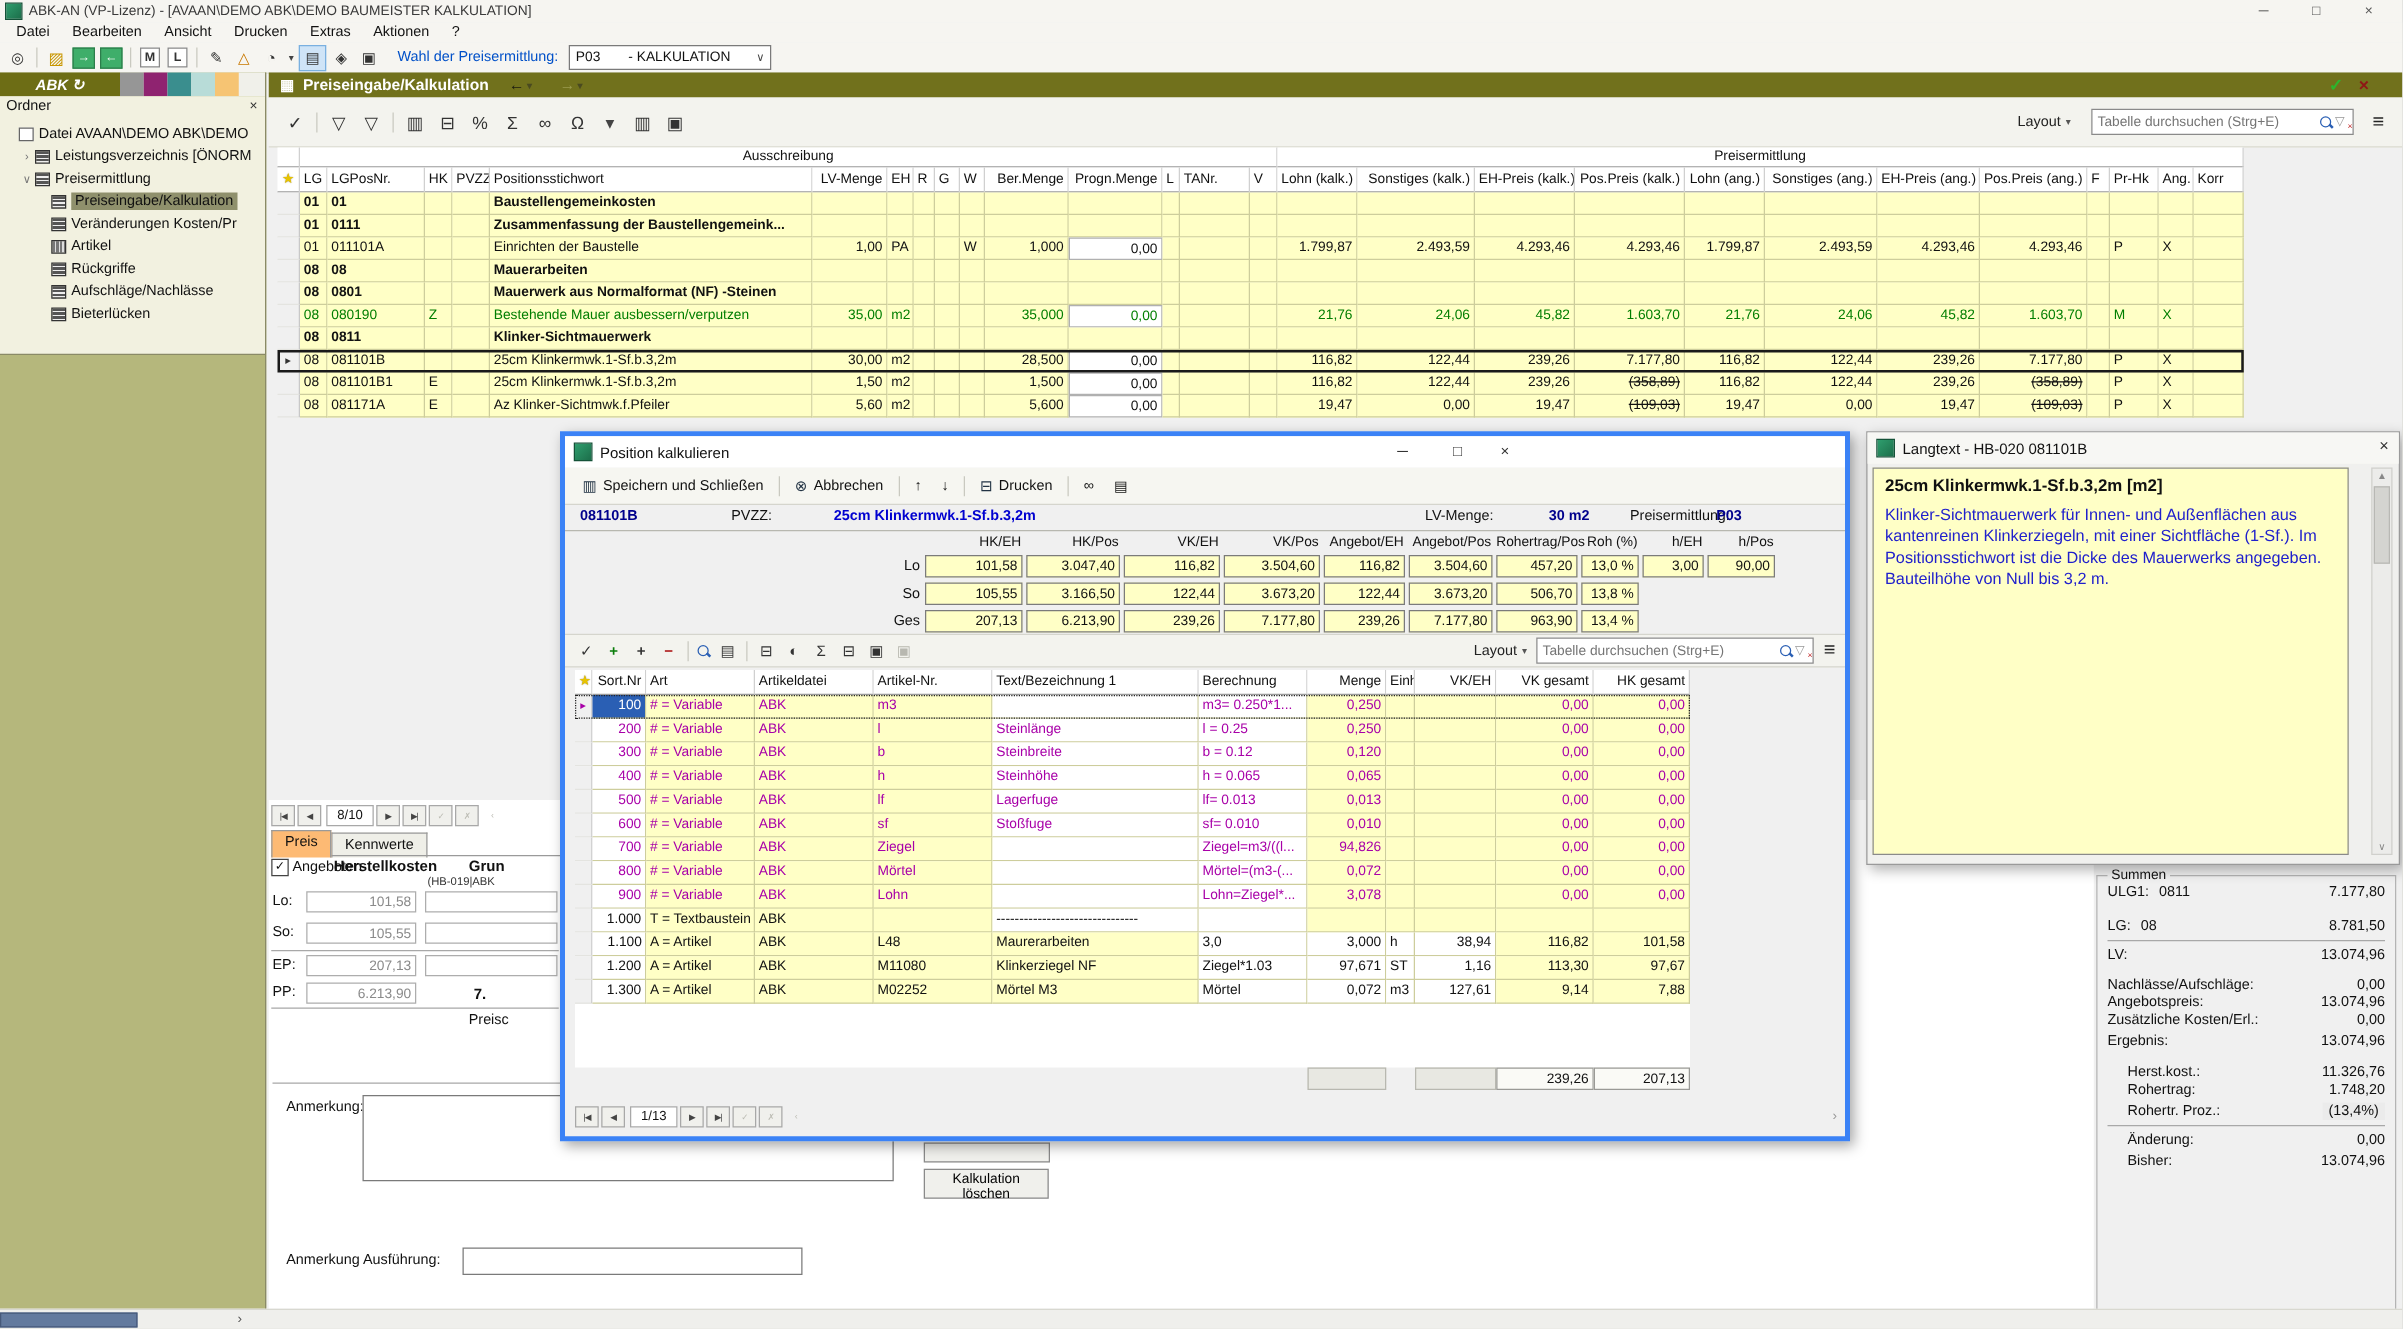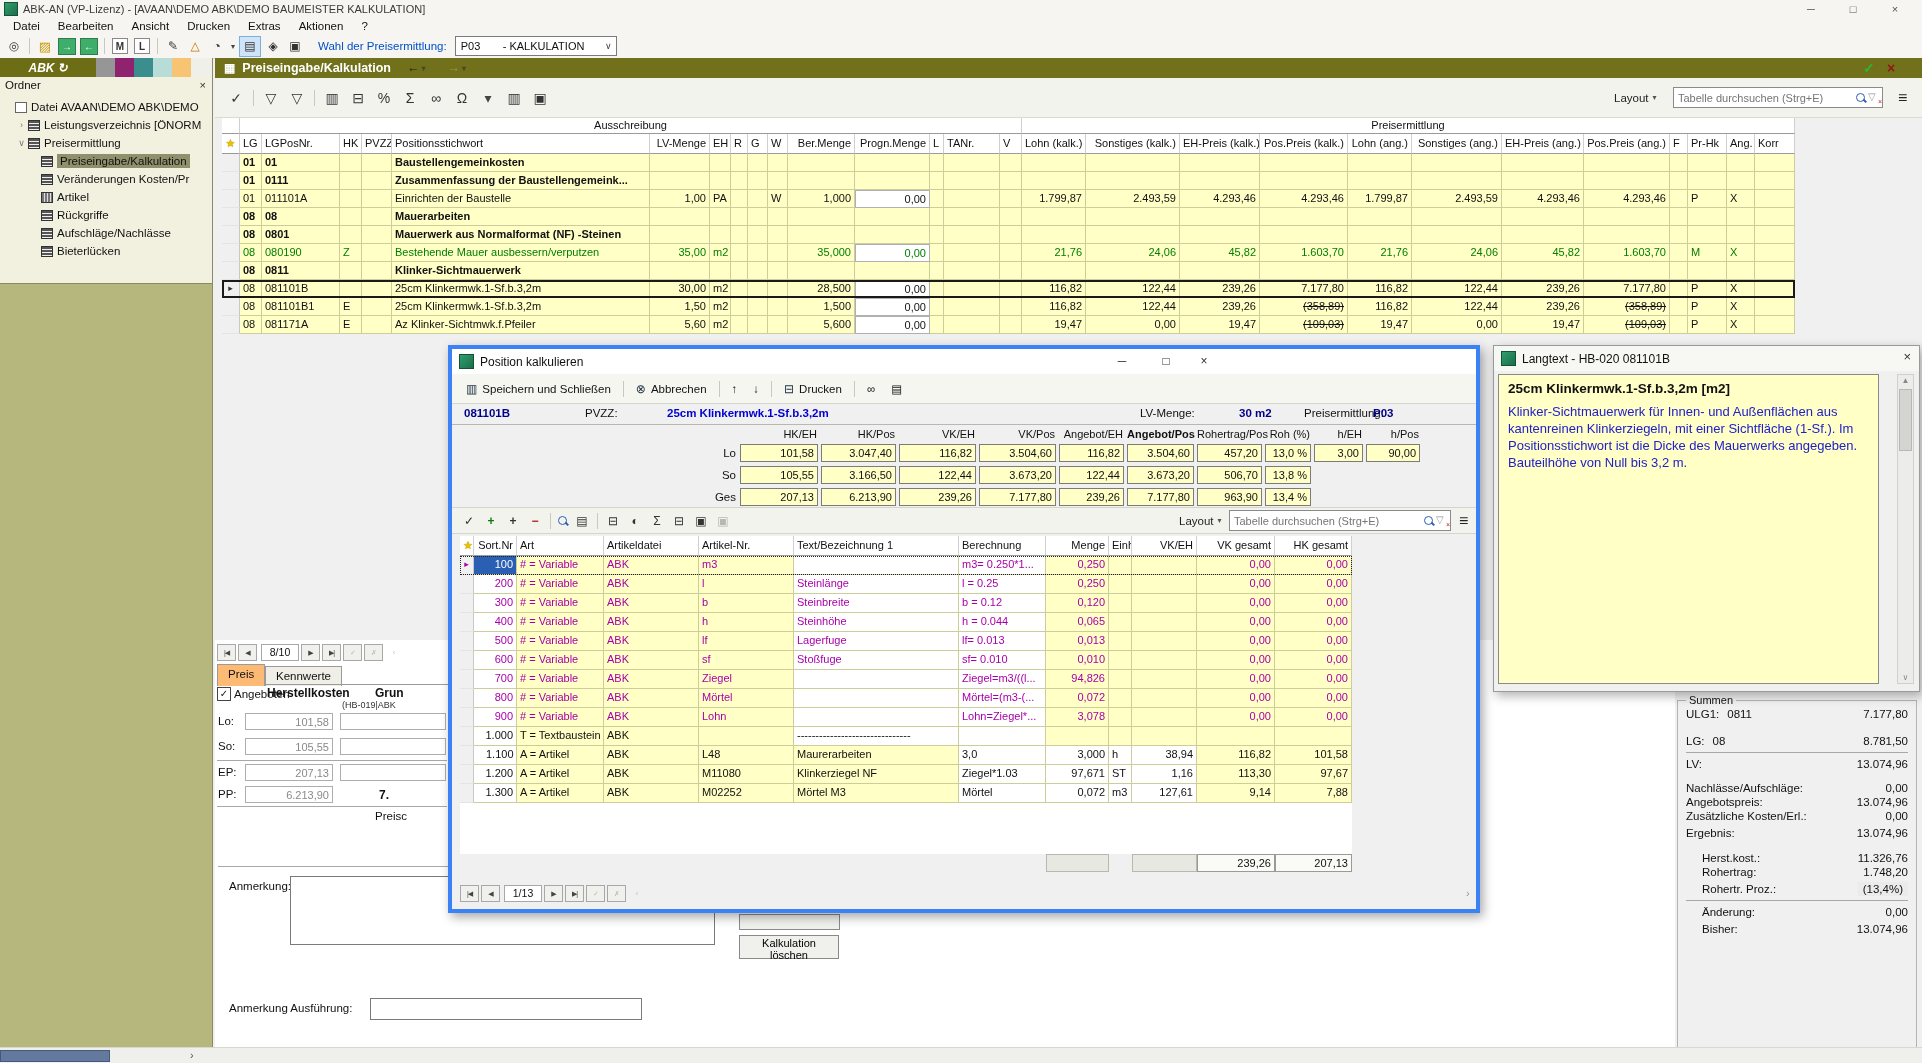--- a/index.html
+++ b/index.html
@@ -735,21 +735,21 @@
       <span class="navyb" style="left:921px;">P03</span>
     </div>
     <div id="summary-grid">
         <div class="sg-row">
           <span class="sg-lab"></span>
           <span class="sg-h" style="width: 77px;">HK/EH</span>
           <span class="sg-h" style="width: 74px;">HK/Pos</span>
           <span class="sg-h" style="width: 76px;">VK/EH</span>
           <span class="sg-h" style="width: 76px;">VK/Pos</span>
           <span class="sg-h" style="width: 64px;">Angebot/EH</span>
-          <span class="sg-h" style="width: 66px; font-weight: bold;">Angebot/Pos</span>
+          <span class="sg-h" style="width: 66px;">Angebot/Pos</span>
           <span class="sg-h" style="width: 64px;">Rohertrag/Pos</span>
           <span class="sg-h" style="width: 45px;">Roh (%)</span>
           <span class="sg-h" style="width: 48px;">h/EH</span>
           <span class="sg-h" style="width: 53px;">h/Pos</span>
         </div>
         <div class="sg-row">
           <span class="sg-lab">Lo</span>
           <span class="sbox" style="width: 78px;">101,58</span>
           <span class="sbox" style="width: 75px;">3.047,40</span>
           <span class="sbox" style="width: 77px;">116,82</span>
@@ -878,21 +878,21 @@
             <span class="tc ar" style="width: 78px; line-height: 17px;">0,00</span>
             <span class="tc ar" style="width: 77px; line-height: 17px;">0,00</span>
           </div>
           <div class="trow varrow" style="height: 19px;">
             <span class="tc gut" style="width: 14px;"></span>
             <span class="tc ar wcell" style="width: 43px; line-height: 17px;">400</span>
             <span class="tc" style="width: 87px; line-height: 17px;"># = Variable</span>
             <span class="tc" style="width: 95px; line-height: 17px;">ABK</span>
             <span class="tc" style="width: 95px; line-height: 17px;">h</span>
             <span class="tc wcell" style="width: 165px; line-height: 17px;">Steinhöhe</span>
-            <span class="tc wcell" style="width: 87px; line-height: 17px;">h = 0.044</span>
+            <span class="tc wcell" style="width: 87px; line-height: 17px;">h = 0.065</span>
             <span class="tc ar" style="width: 63px; line-height: 17px;">0,065</span>
             <span class="tc" style="width: 23px; line-height: 17px;"></span>
             <span class="tc ar" style="width: 65px; line-height: 17px;"></span>
             <span class="tc ar" style="width: 78px; line-height: 17px;">0,00</span>
             <span class="tc ar" style="width: 77px; line-height: 17px;">0,00</span>
           </div>
           <div class="trow varrow" style="height: 19px;">
             <span class="tc gut" style="width: 14px;"></span>
             <span class="tc ar wcell" style="width: 43px; line-height: 17px;">500</span>
             <span class="tc" style="width: 87px; line-height: 17px;"># = Variable</span>

